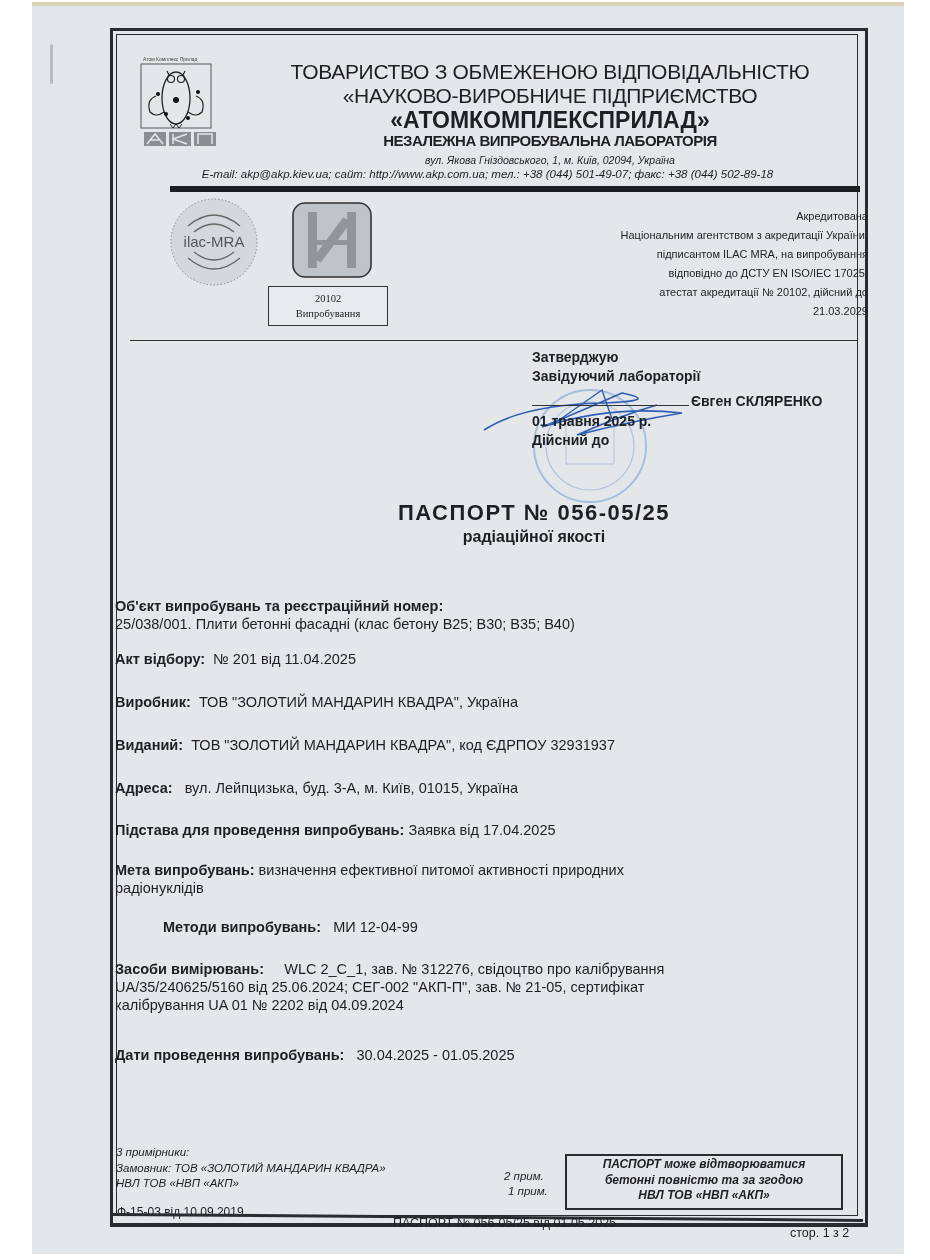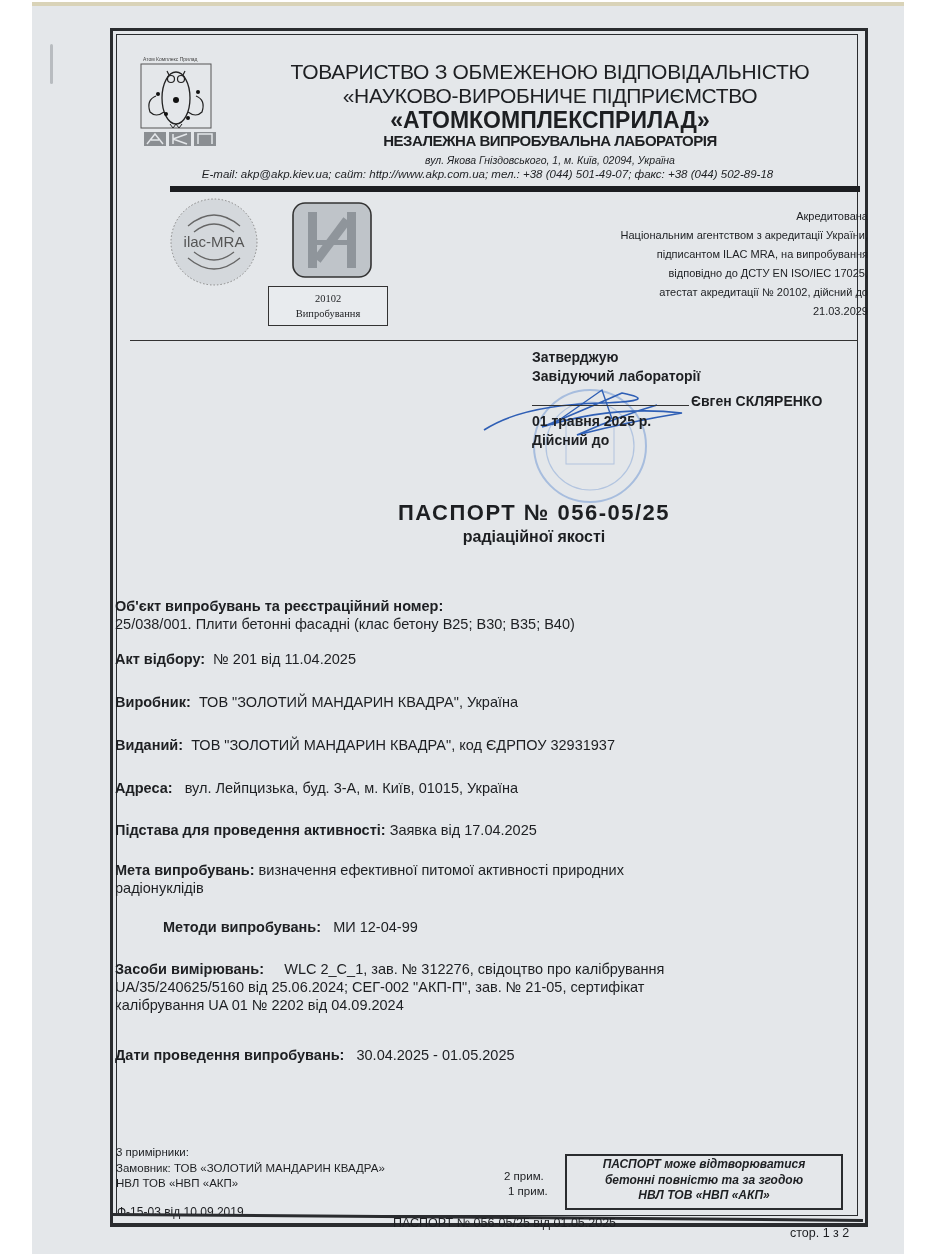--- a/index.html
+++ b/index.html
@@ -49,21 +49,21 @@
   .thin-rule { position:absolute; left:130px; top:340px; width:728px; height:1px; background:#333; }
   .approve { position:absolute; left:532px; top:348px; font-weight:bold; font-size:14px; line-height:19px; }
   .approve .sig-line { display:inline-block; width:157px; border-bottom:1px solid #333; margin-right:2px; vertical-align:baseline; }
   .stamp { position:absolute; left:510px; top:384px; width:160px; height:120px; }
   .signature { position:absolute; left:482px; top:385px; width:230px; height:55px; }
   .title { position:absolute; left:110px; top:500px; width:752px; text-align:center;margin-left:48px; }
   .title-main { font-size:22px; font-weight:bold; letter-spacing:1.5px; }
   .title-sub { font-size:16px; font-weight:bold; margin-top:2px; }
   .field { position:absolute; left:115px; font-size:14.5px; line-height:18px; width:740px; }
   .field .lbl { font-weight:bold; }
-  .footer { position:absolute; left:116px; font-size:11.5px; }
+  .footer { position:absolute; left:116px; font-size:11.5px; font-style:italic; }
   .notice {
     position:absolute; left:565px; top:1154px; width:278px; height:56px;
     border:2px solid #2a2c2f; text-align:center; font-style:italic; font-weight:bold;
     font-size:12px; line-height:15.5px; box-sizing:border-box; padding-top:1px;
   }
   .bottom-rule { position:absolute; left:113px; top:1213px; width:750px; height:3px; background:#2a2c2f; transform:rotate(0.45deg); transform-origin:left; }
   .foot-code { position:absolute; left:117px; top:1205px; font-size:12px; }
   .foot-pass { position:absolute; left:393px; top:1216px; font-size:12.5px; }
   .foot-page { position:absolute; left:790px; top:1226px; font-size:12.5px; }
 </style>
@@ -176,21 +176,21 @@
 </div>
 <div class="field" style="top:736px;">
   <span class="lbl">Виданий:</span>&nbsp;
   <span>ТОВ "ЗОЛОТИЙ МАНДАРИН КВАДРА", код ЄДРПОУ 32931937</span>
 </div>
 <div class="field" style="top:779px;">
   <span class="lbl">Адреса:</span>&nbsp;&nbsp;
   <span>вул. Лейпцизька, буд. 3-А, м. Київ, 01015, Україна</span>
 </div>
 <div class="field" style="top:821px;">
-  <span class="lbl">Підстава для проведення активності:</span>
+  <span class="lbl">Підстава для проведення випробувань:</span>
   <span>Заявка від 17.04.2025</span>
 </div>
 <div class="field" style="top:861px;">
   <div><span class="lbl">Мета випробувань:</span>
   <span>визначення ефективної питомої активності природних</span></div>
   <div>радіонуклідів</div>
 </div>
 <div class="field" style="top:918px;margin-left:48px;">
   <span class="lbl">Методи випробувань:</span>&nbsp;&nbsp;
   <span>МИ 12-04-99</span>

